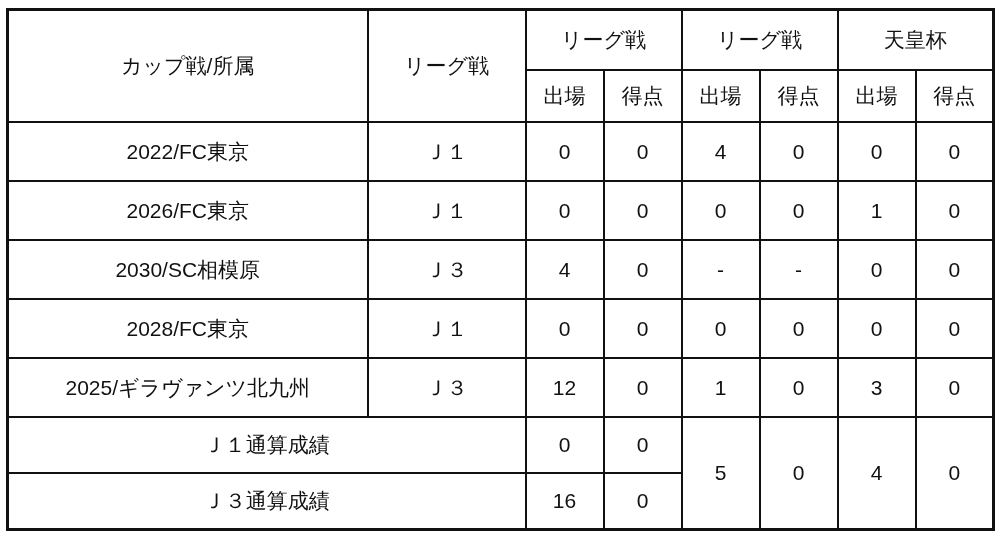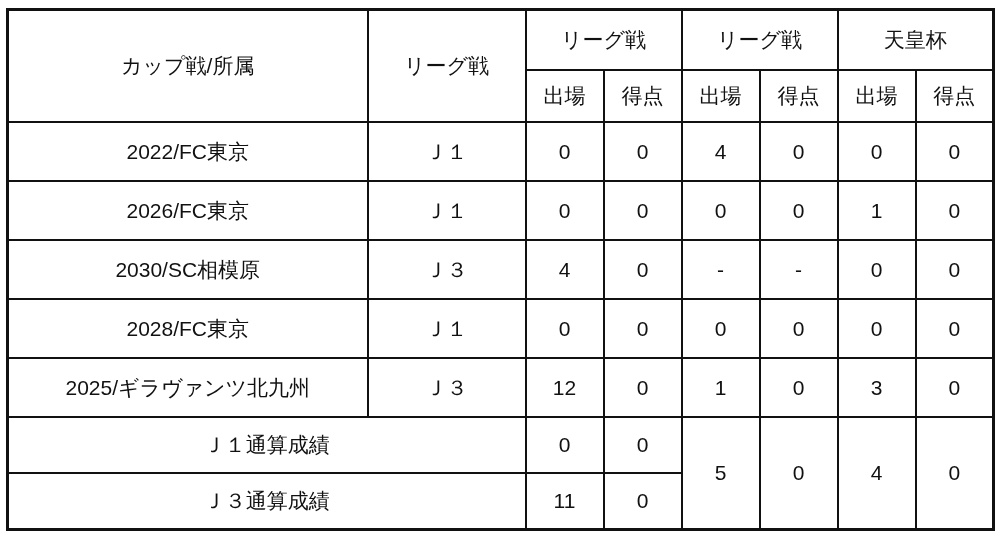--- a/index.html
+++ b/index.html
@@ -156,18 +156,18 @@
         <td class="total-label" colspan="2">Ｊ１通算成績</td>
         <td class="total-label num">0</td>
         <td class="total-label num">0</td>
         <td class="total-label num" rowspan="2">5</td>
         <td class="total-label num" rowspan="2">0</td>
         <td class="total-label num" rowspan="2">4</td>
         <td class="total-label num" rowspan="2">0</td>
       </tr>
       <tr>
         <td class="total-label" colspan="2">Ｊ３通算成績</td>
-        <td class="total-label num">11</td>
+        <td class="total-label num">16</td>
         <td class="total-label num">0</td>
       </tr>
     </tbody>
   </table>
 </div>
 
 </body></html>

